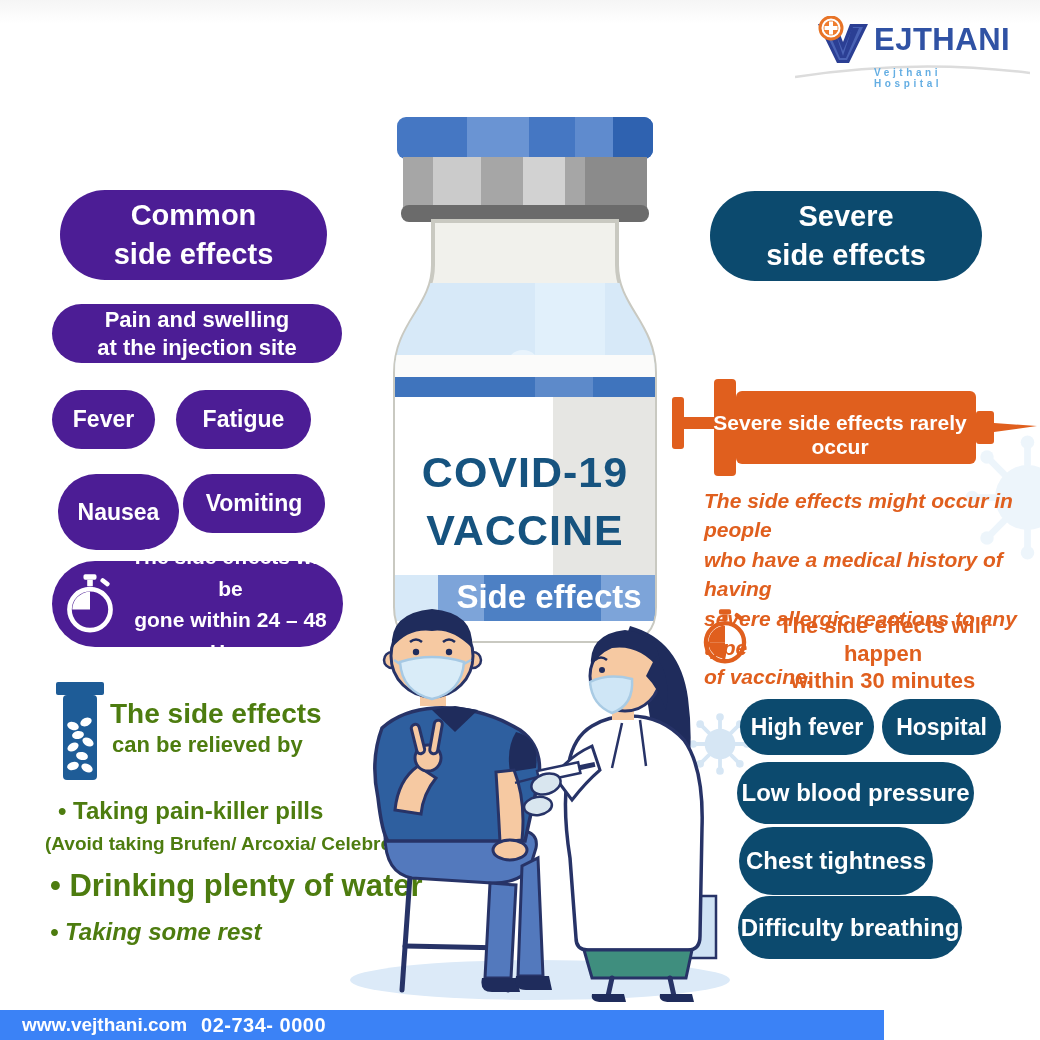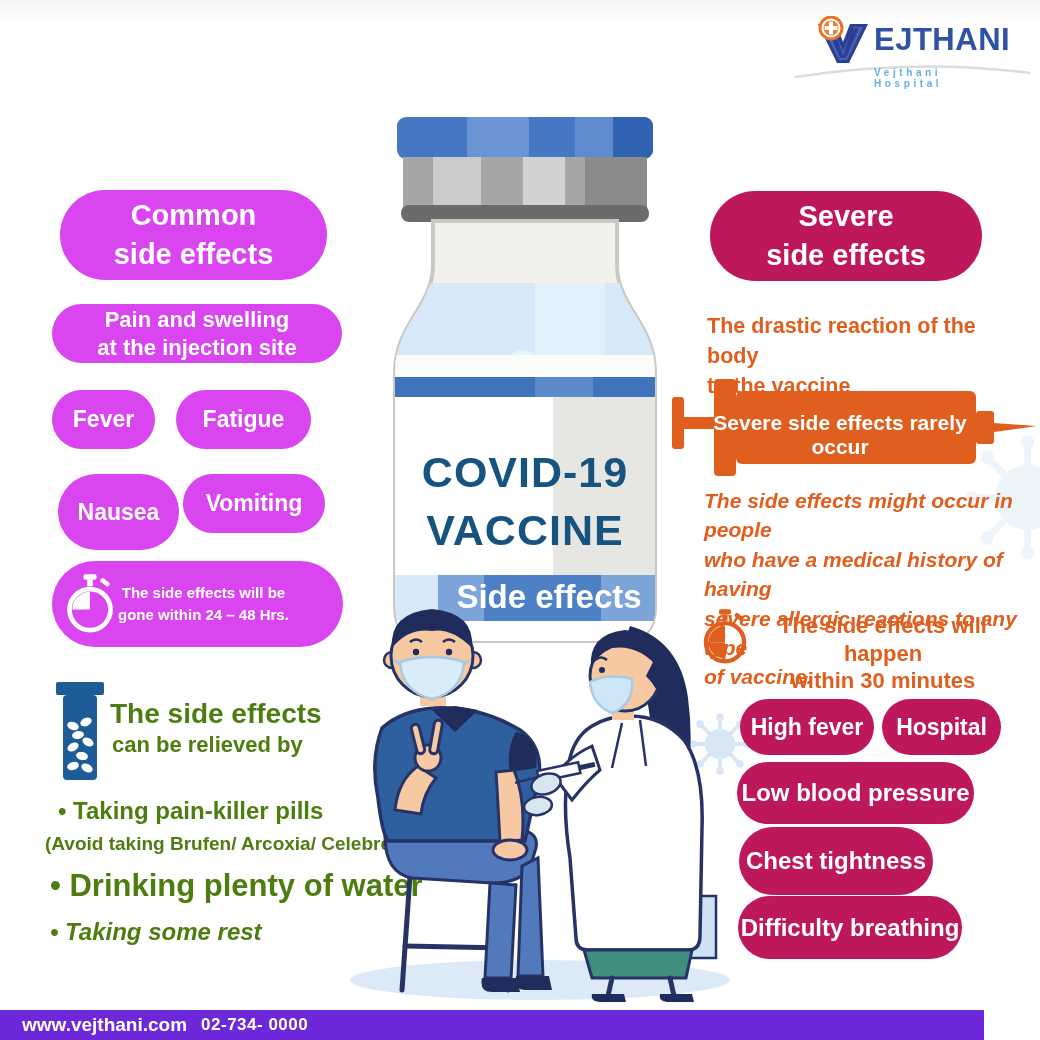--- a/index.html
+++ b/index.html
@@ -19,32 +19,32 @@
   .logo { right:26px; top:16px; width:200px; z-index:4; }
   .logo-row { display:flex; align-items:center; }
   .logo-text { font-size:31px; font-weight:bold; color:#3052a4; letter-spacing:.5px; margin-left:2px; margin-bottom:3px; }
   .logo-sub { font-size:10px; font-weight:bold; color:#64aee3; letter-spacing:3.6px; margin-left:60px; margin-top:1px; }
   .swoosh { right:10px; top:64px; width:235px; height:16px; z-index:3; }
 
   
   .pill { position:absolute; display:flex; align-items:center; justify-content:center;
     color:#fff; font-weight:bold; text-align:center; border-radius:999px;
     line-height:1.25; white-space:pre-line; z-index:2; }
-  .pill.blue { background:#d946ef; }
-  .pill.orange { background:#be185d; }
+  .pill.blue { background:#4c1d95; }
+  .pill.orange { background:#0c4a6e; }
   .title-pill { font-size:29px; line-height:1.35; border-radius:45px; }
   .small-pill { font-size:23px; }
 
   
   .blue-txt { color:#4d7c0f; font-weight:bold; z-index:2; }
   .orange-txt { color:#e05f1e; font-weight:bold; z-index:2; }
 
   .duration-pill { left:52px; top:561px; width:291px; height:86px; border-radius:43px;
     display:flex; align-items:center; justify-content:flex-start; padding-left:10px; }
-  .duration-text { font-size:15px; line-height:1.5; text-align:center; }
+  .duration-text { font-size:21px; line-height:1.5; text-align:center; }
 
   .relief-title { left:110px; top:698px; font-size:28px; }
   .relief-sub { left:112px; top:732px; font-size:22px; }
   .ritem0 { left:58px;  top:797px; font-size:24px; }
   .ritem1 { left:45px;  top:833px; font-size:19px; }
   .ritem2 { left:50px;  top:868px; font-size:31px; }
   .ritem3 { left:50px;  top:918px; font-size:24px;font-style:italic; }
 
   
   .vial-name { left:395px; width:260px; text-align:center; font-weight:bold;
@@ -54,24 +54,24 @@
 
   
   .drastic { left:707px; top:311px; width:300px; font-size:21.5px; line-height:1.4; }
   .syringe-label { left:692px; top:411px; width:296px; text-align:center;
     color:#fff; font-weight:bold; font-size:21px; z-index:2; }
   .allergy { left:704px; top:486px; width:320px; font-size:21px; line-height:1.4;font-style:italic; }
   .onset-text { left:756px; top:612px; width:254px; text-align:center;
     font-size:22px; line-height:1.25; }
 
   
-  .footer { left:0; top:1010px; width:984px; height:30px; background:#6d28d9;
+  .footer { left:0; top:1010px; width:884px; height:30px; background:#3b82f6;
     display:flex; align-items:center; padding-left:22px; z-index:5; }
   .footer-web { color:#fff; font-weight:bold; font-size:19px; }
-  .footer-phone { color:#fff; font-weight:bold; font-size:17px; margin-left:14px; letter-spacing:.5px; }
+  .footer-phone { color:#fff; font-weight:bold; font-size:20px; margin-left:14px; letter-spacing:.5px; }
 
   svg { display:block; }
 </style>
 </head>
 <body>
 
 <div class="stage">
 
   <div class="abs topband"></div>
 
@@ -337,22 +337,20 @@
   <div class="abs blue-txt relief-sub">can be relieved by</div>
 
   <div class="abs blue-txt ritem0">• Taking pain-killer pills</div>
   <div class="abs blue-txt ritem1">(Avoid taking Brufen/ Arcoxia/ Celebrex)</div>
   <div class="abs blue-txt ritem2">• Drinking plenty of water</div>
   <div class="abs blue-txt ritem3">• Taking some rest</div>
 
   <div class="pill orange title-pill" style="left:710px;top:191px;width:272px;height:90px;">Severe
 side effects</div>
 
-  <div class="abs orange-txt prel drastic">The drastic reaction of the body
-to the vaccine</div>
 
   <div class="abs" style="left:670px;top:375px;z-index:1;">
     <svg width="370" height="105" viewBox="0 0 370 105">
       <g fill="#e05f1e">
         <rect x="2" y="22" width="12" height="52" rx="3"></rect>
         <rect x="12" y="42" width="34" height="12"></rect>
         <rect x="44" y="4" width="22" height="97" rx="4"></rect>
         <rect x="66" y="16" width="240" height="73" rx="6"></rect>
         <rect x="306" y="36" width="18" height="33" rx="3"></rect>
         <polygon points="324,48 367,51 324,57"></polygon>

